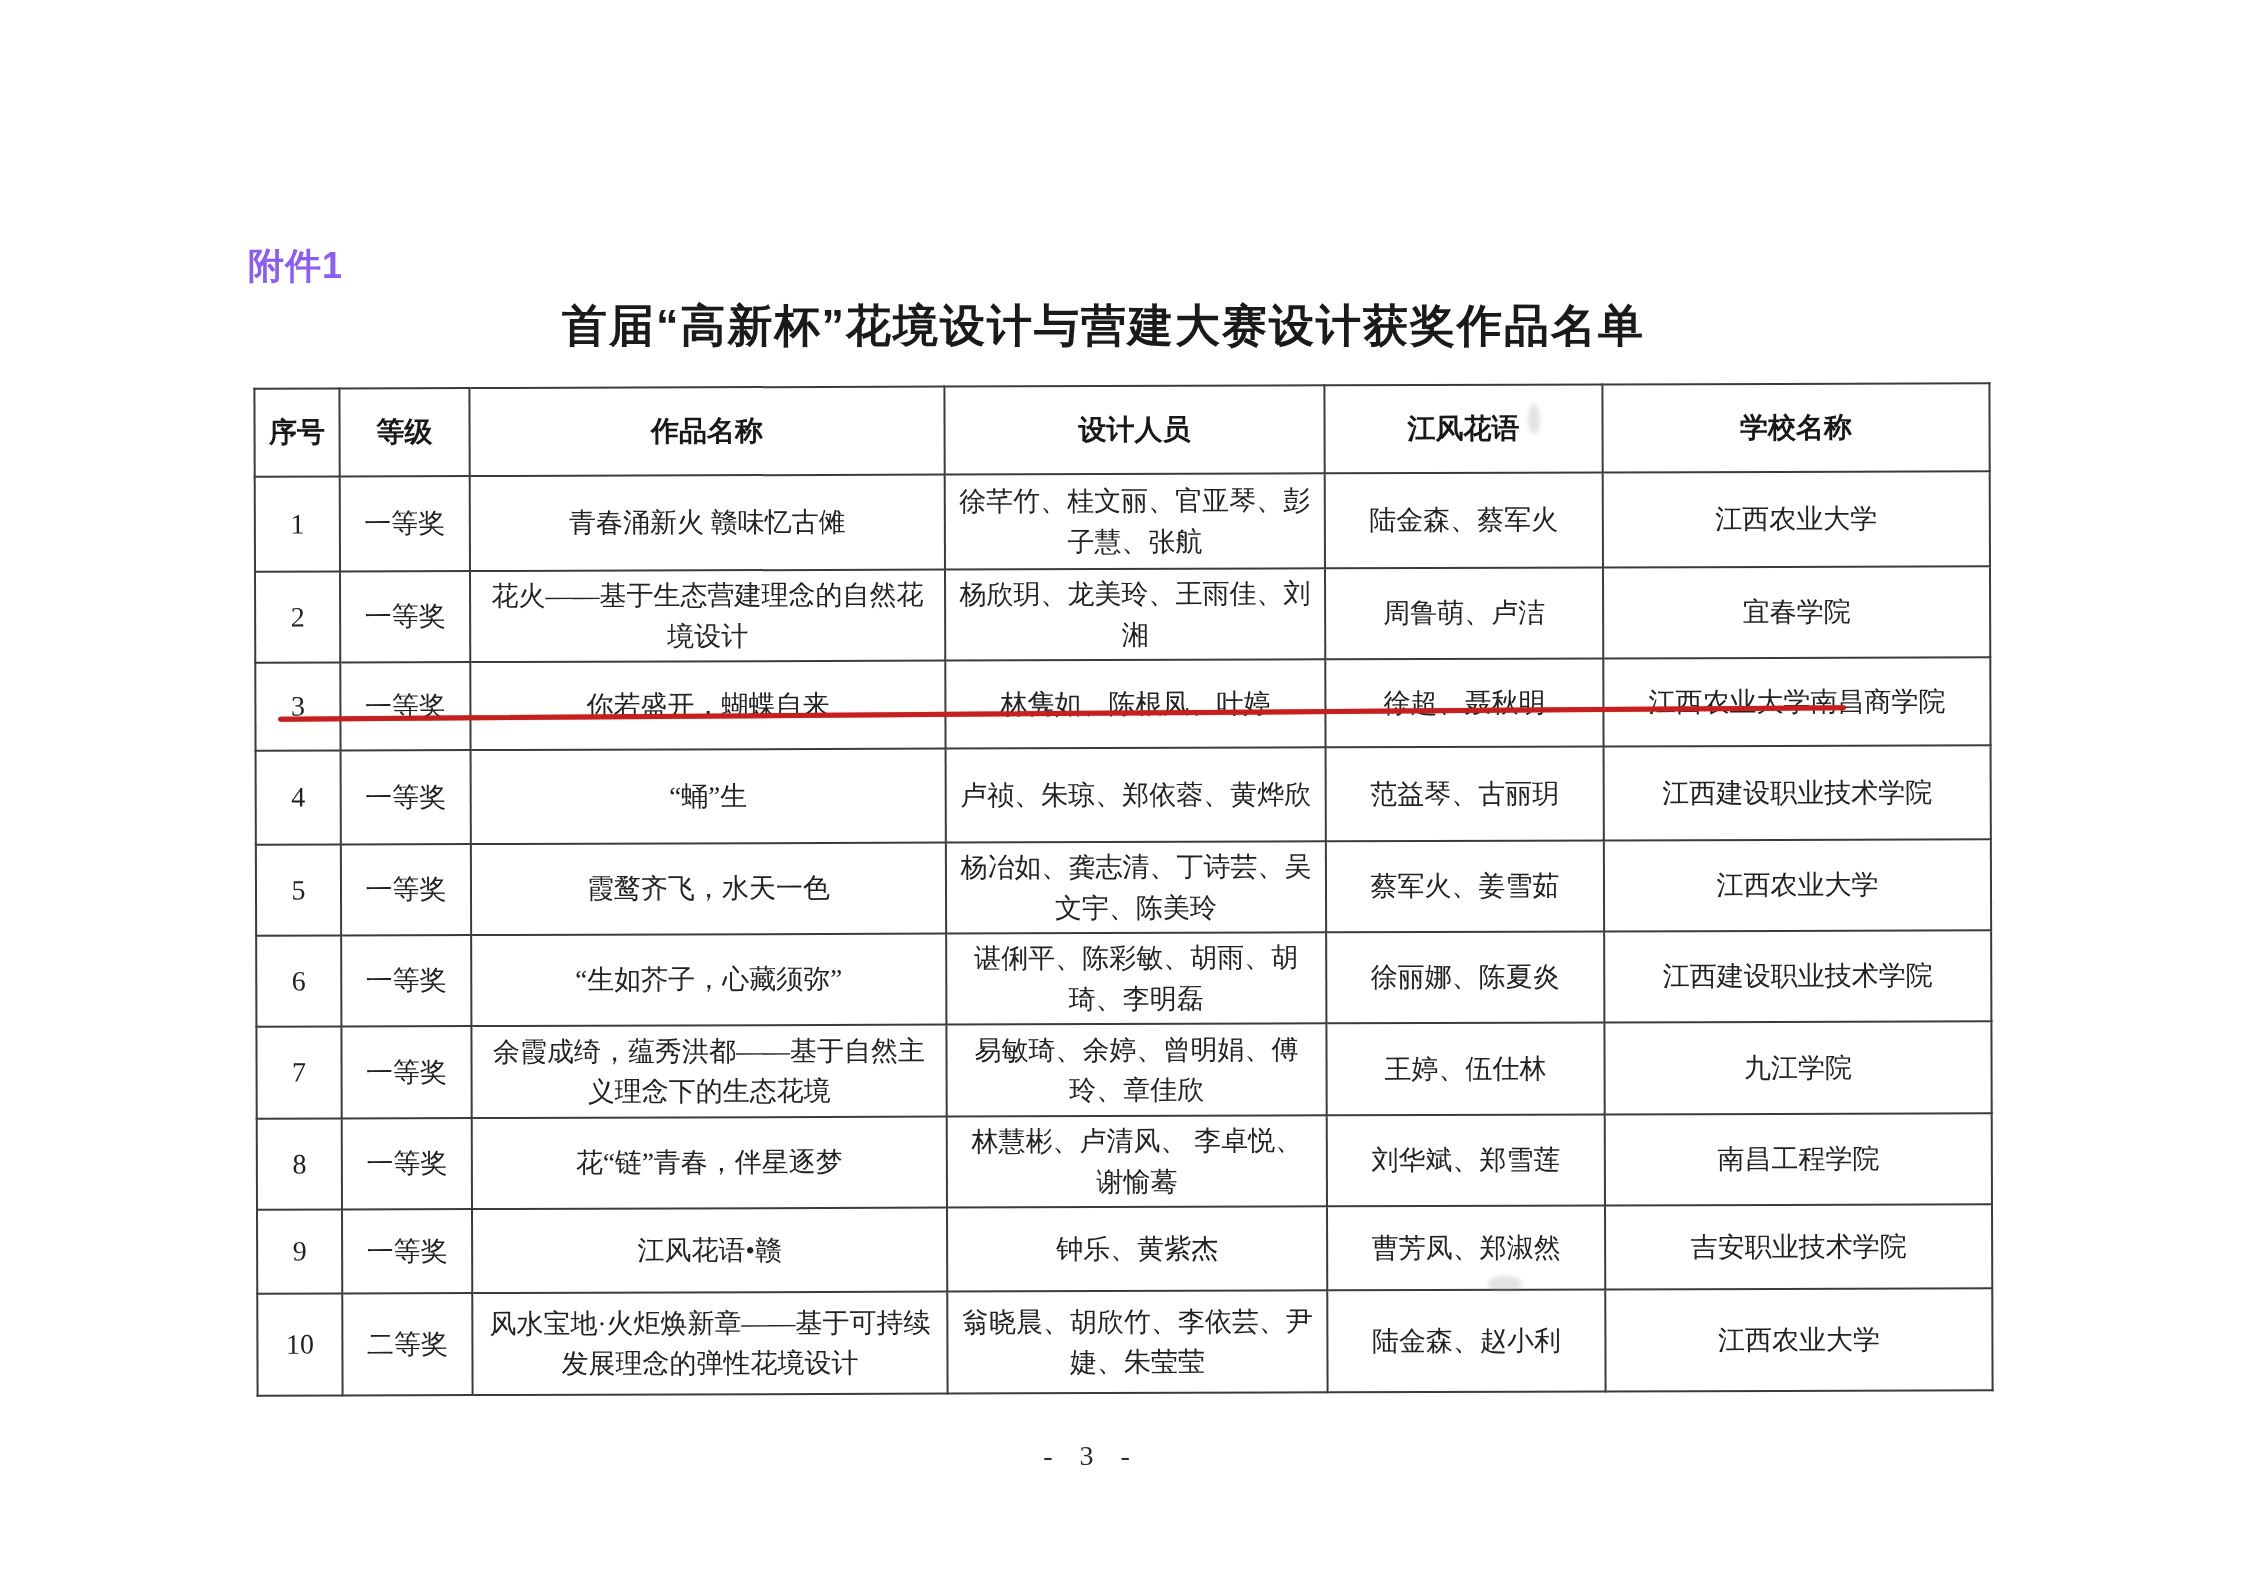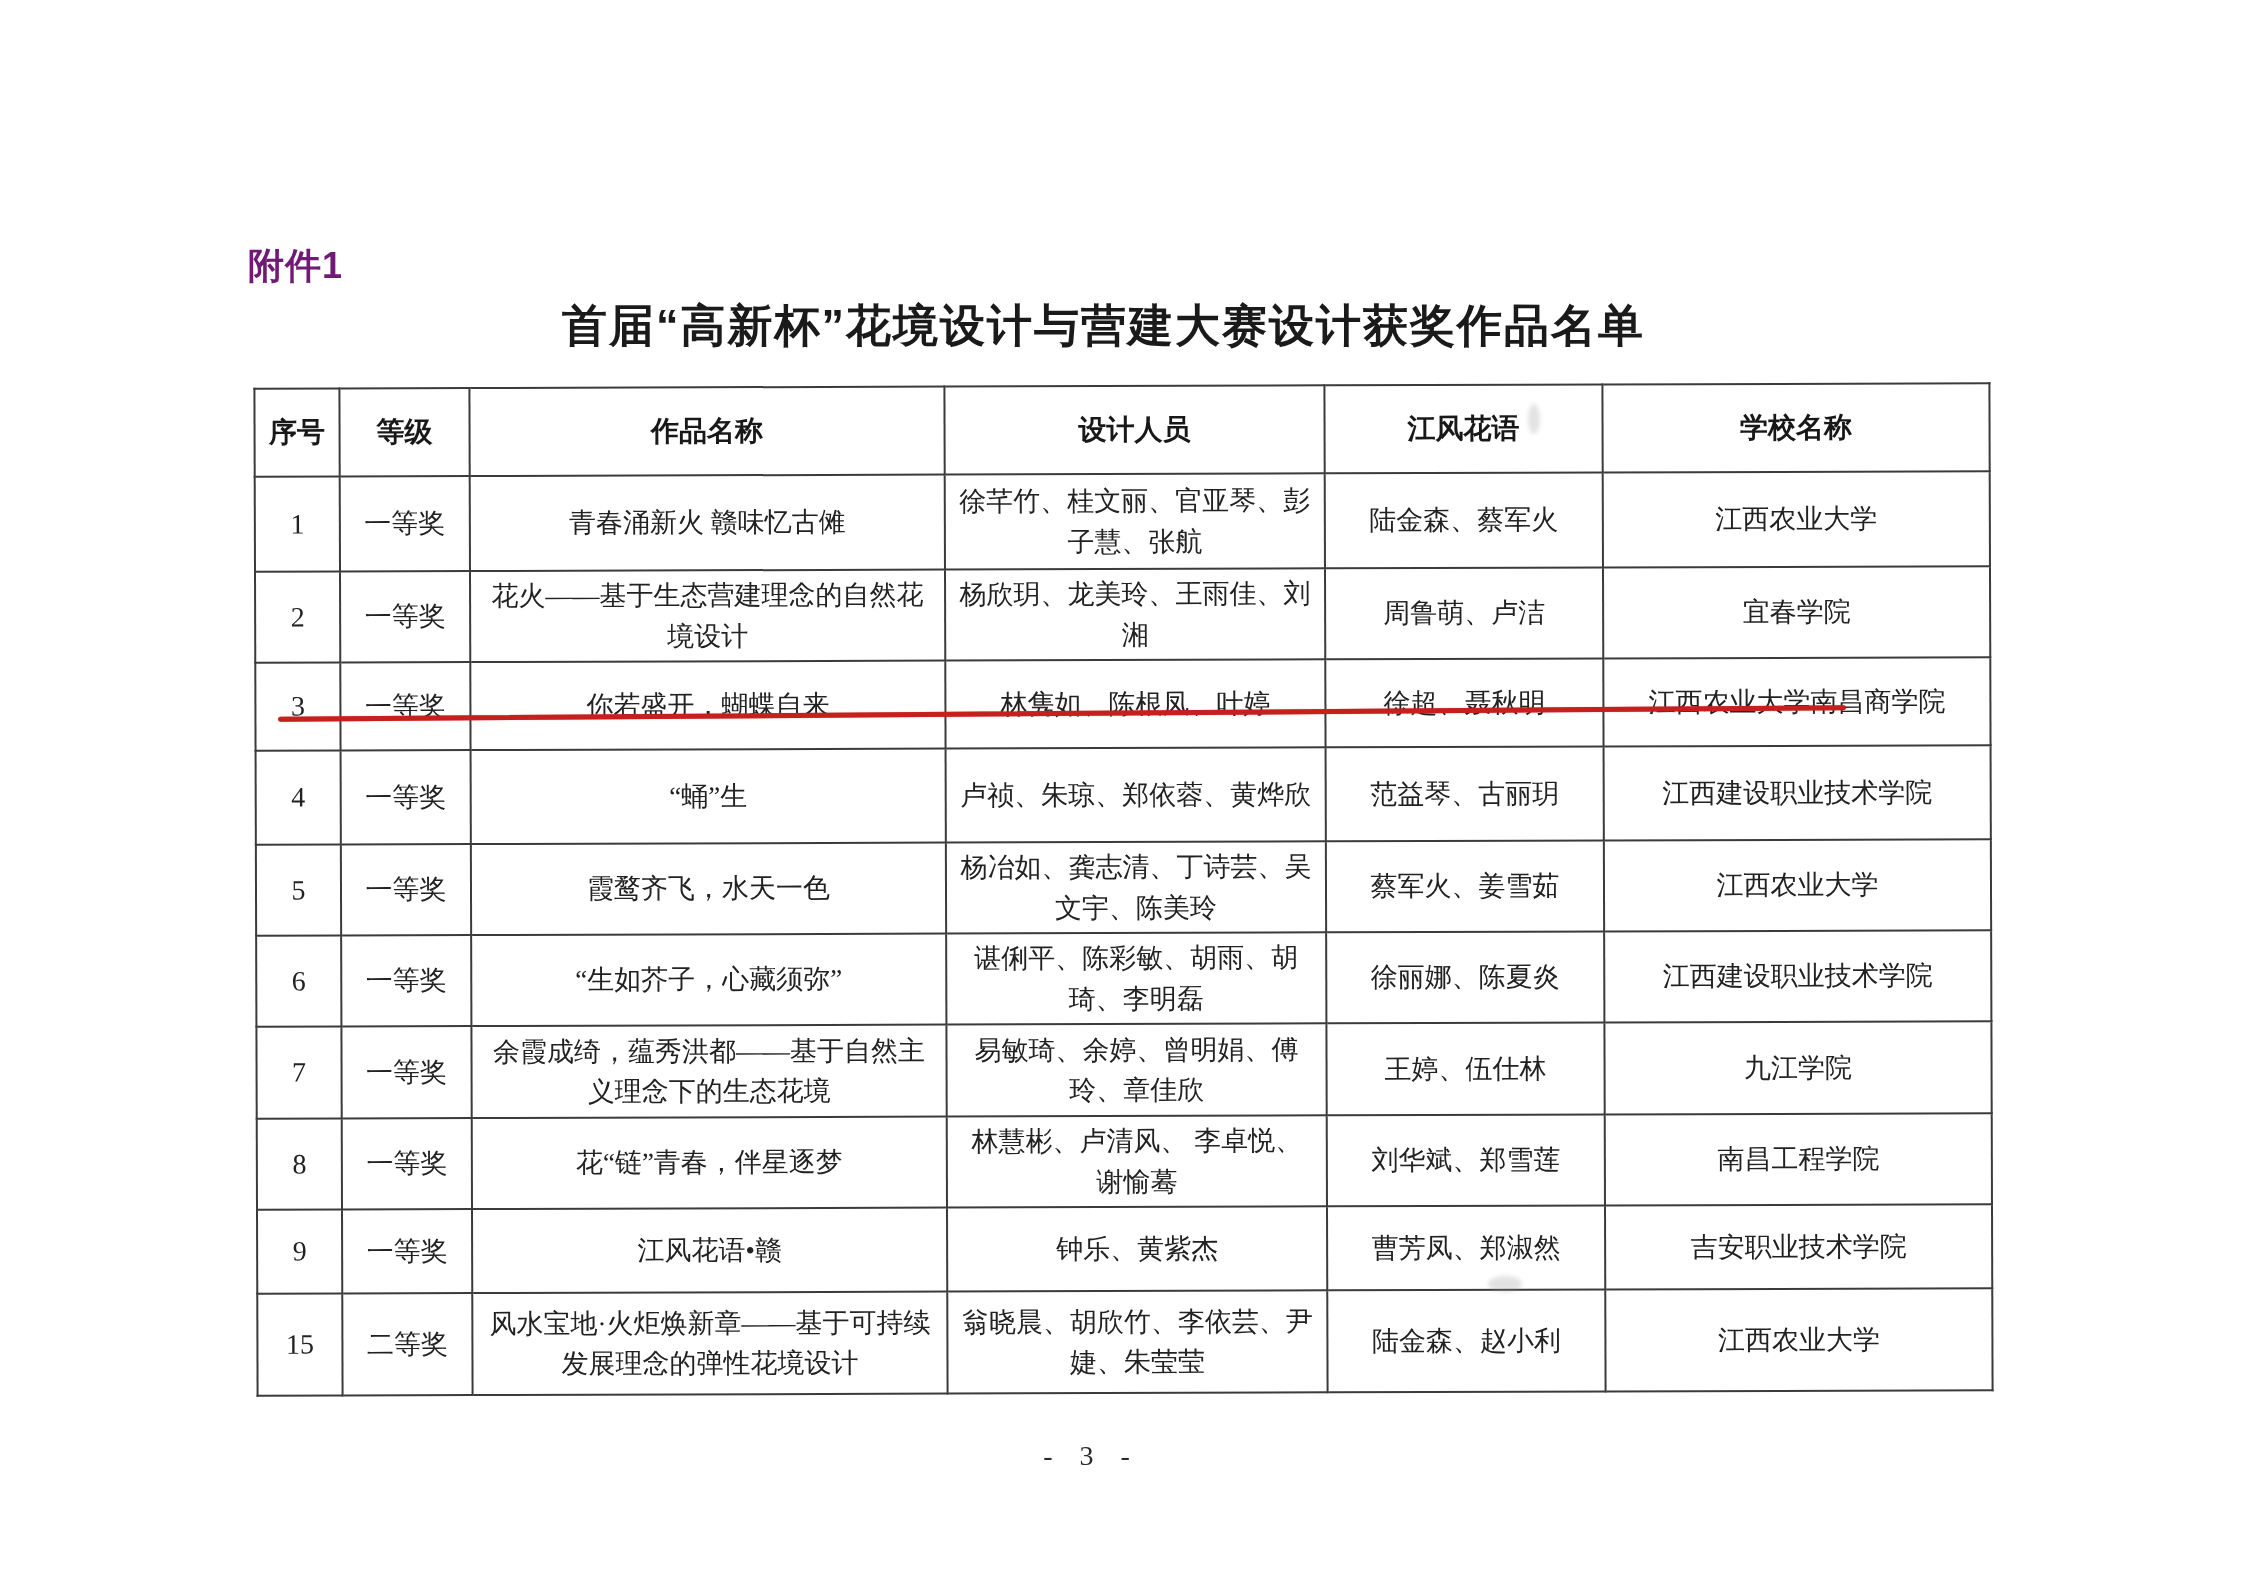--- a/index.html
+++ b/index.html
@@ -16,21 +16,21 @@
     color: #1c1c1c;
   }
   .attachment-label {
     position: absolute;
     left: 248px;
     top: 242px;
     font-family: "Liberation Sans", "DejaVu Sans", sans-serif;
     font-weight: 700;
     font-size: 36px;
     letter-spacing: 1px;
-    color: #701a75;
+    color: #8b5cf6;
   }
   .doc-title {
     position: absolute;
     left: 0;
     top: 296px;
     width: 2243px;
     text-align: center;
     transform: translateX(-18px);
     font-family: "Liberation Sans", "DejaVu Sans", sans-serif;
     font-weight: 700;
@@ -216,21 +216,21 @@
       </tr>
       <tr>
         <td class="num">9</td>
         <td>一等奖</td>
         <td>江风花语•赣</td>
         <td>钟乐、黄紫杰</td>
         <td>曹芳凤、郑淑然</td>
         <td>吉安职业技术学院</td>
       </tr>
       <tr>
-        <td class="num">15</td>
+        <td class="num">10</td>
         <td>二等奖</td>
         <td>风水宝地·火炬焕新章——基于可持续发展理念的弹性花境设计</td>
         <td>翁晓晨、胡欣竹、李依芸、尹婕、朱莹莹</td>
         <td>陆金森、赵小利</td>
         <td>江西农业大学</td>
       </tr>
     </tbody>
   </table>
 </div>
 

